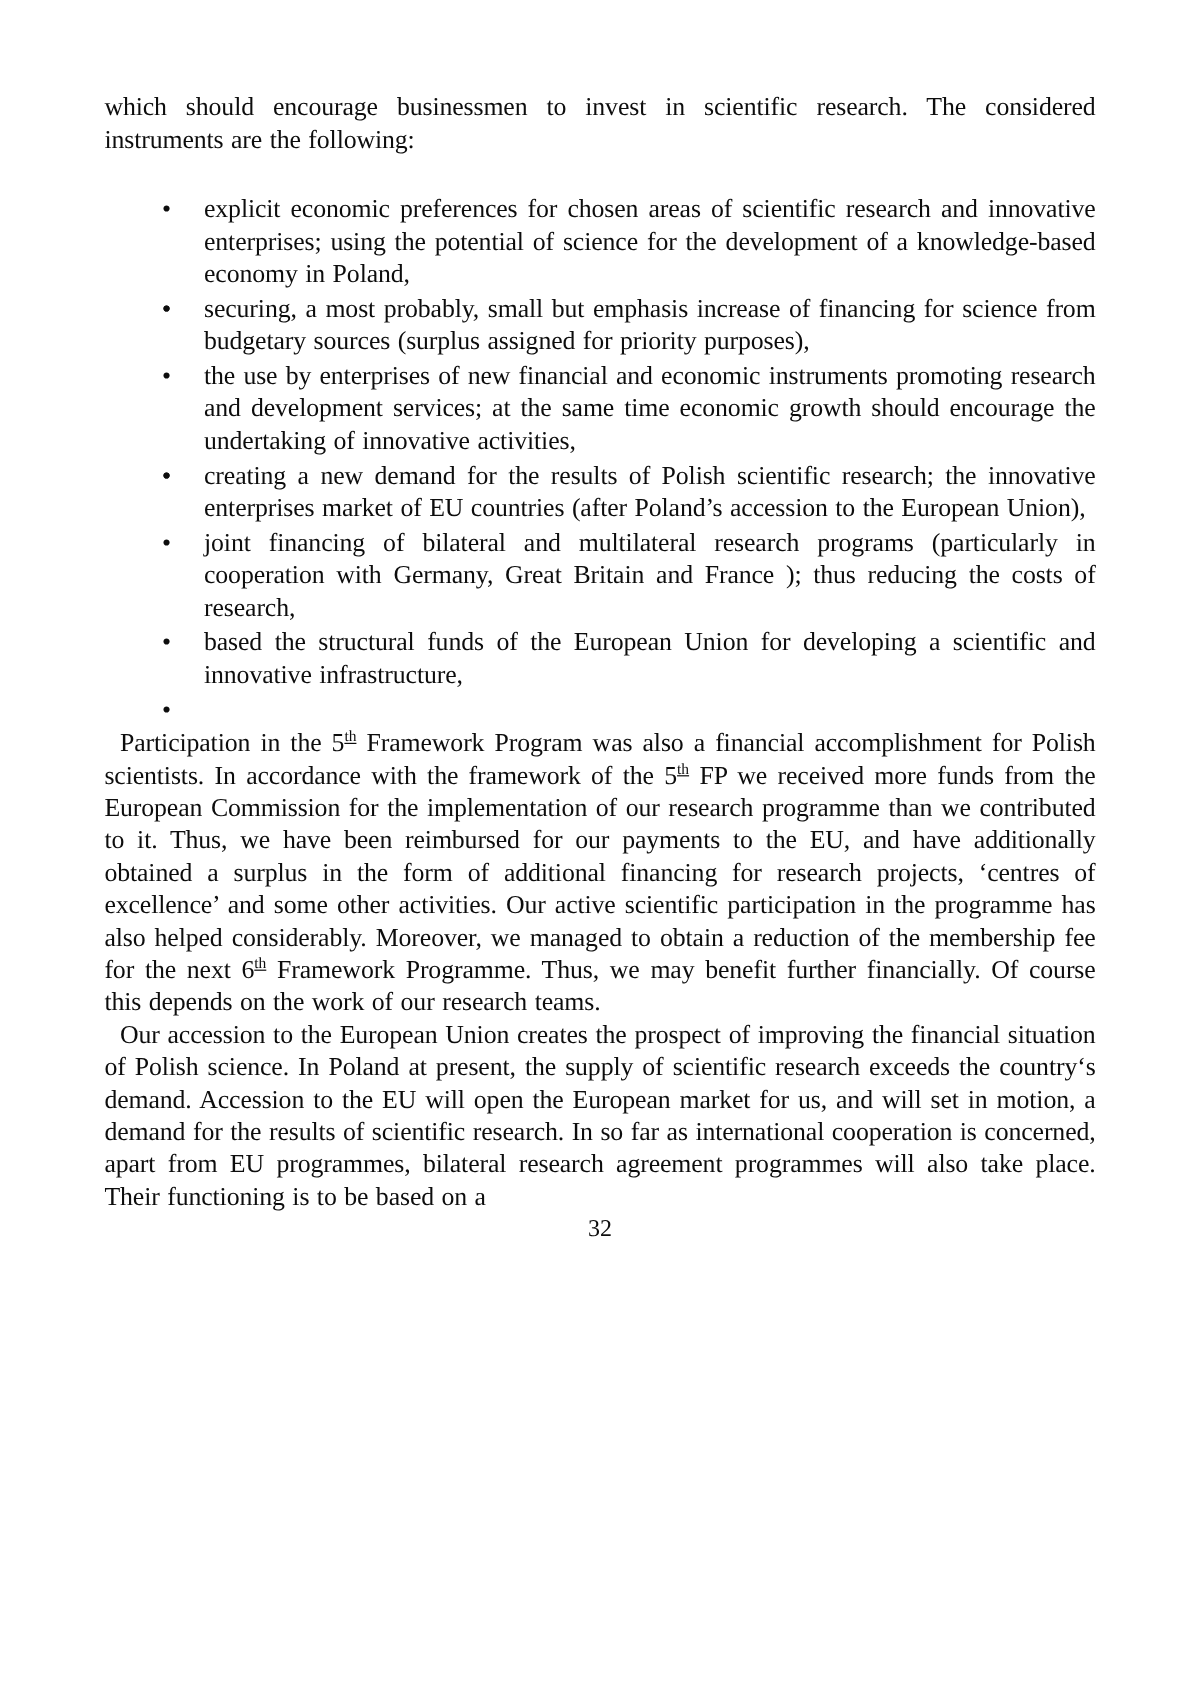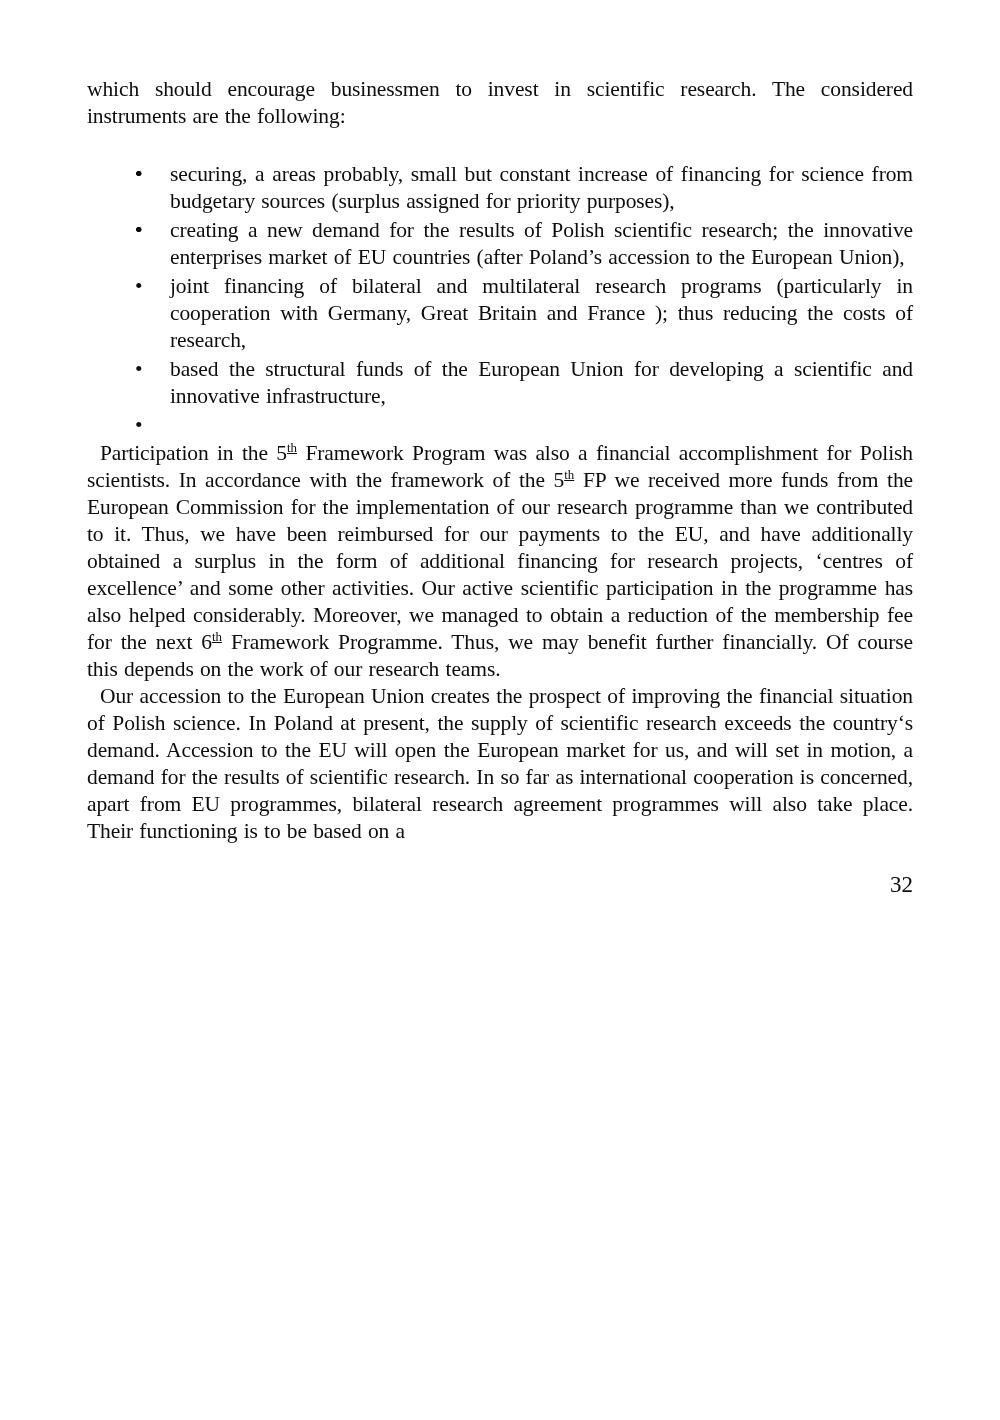--- a/index.html
+++ b/index.html
@@ -48,46 +48,47 @@
     text-indent: 13px;
   }
   sup {
     font-size: 0.60em;
     line-height: 0;
     vertical-align: super;
     letter-spacing: 0;
     text-decoration: underline;
   }
   .page-number {
-    margin-top: 26px;
-    text-align: right;
-    font-size: 23px;
+    text-align: center;
+    font-size: 20px;
     line-height: 27px;
   }
 </style>
 </head>
 <body>
 
 <div class="page">
 
   <p class="body-text intro">which should encourage businessmen to invest in scientific research. The considered instruments are the following:</p>
 
   <div class="list">
     <div class="li">
       <span class="bullet">•</span>
+      <p class="body-text">explicit economic preferences for chosen areas of scientific research and innovative enterprises; using the potential of science for the development of a knowledge-based economy in Poland,</p>
     </div>
     <div class="li">
       <span class="bullet">•</span>
     </div>
     <div class="li">
       <span class="bullet">•</span>
-      <p class="body-text">securing, a areas probably, small but constant increase of financing for science from budgetary sources (surplus assigned for priority purposes),</p>
+      <p class="body-text">securing, a most probably, small but emphasis increase of financing for science from budgetary sources (surplus assigned for priority purposes),</p>
     </div>
     <div class="li">
       <span class="bullet">•</span>
+      <p class="body-text">the use by enterprises of new financial and economic instruments promoting research and development services; at the same time economic growth should encourage the undertaking of innovative activities,</p>
     </div>
     <div class="li">
       <span class="bullet">•</span>
     </div>
     <div class="li">
       <span class="bullet">•</span>
       <p class="body-text">creating a new demand for the results of Polish scientific research; the innovative enterprises market of EU countries (after Poland’s accession to the European Union),</p>
     </div>
     <div class="li">
       <span class="bullet">•</span>

